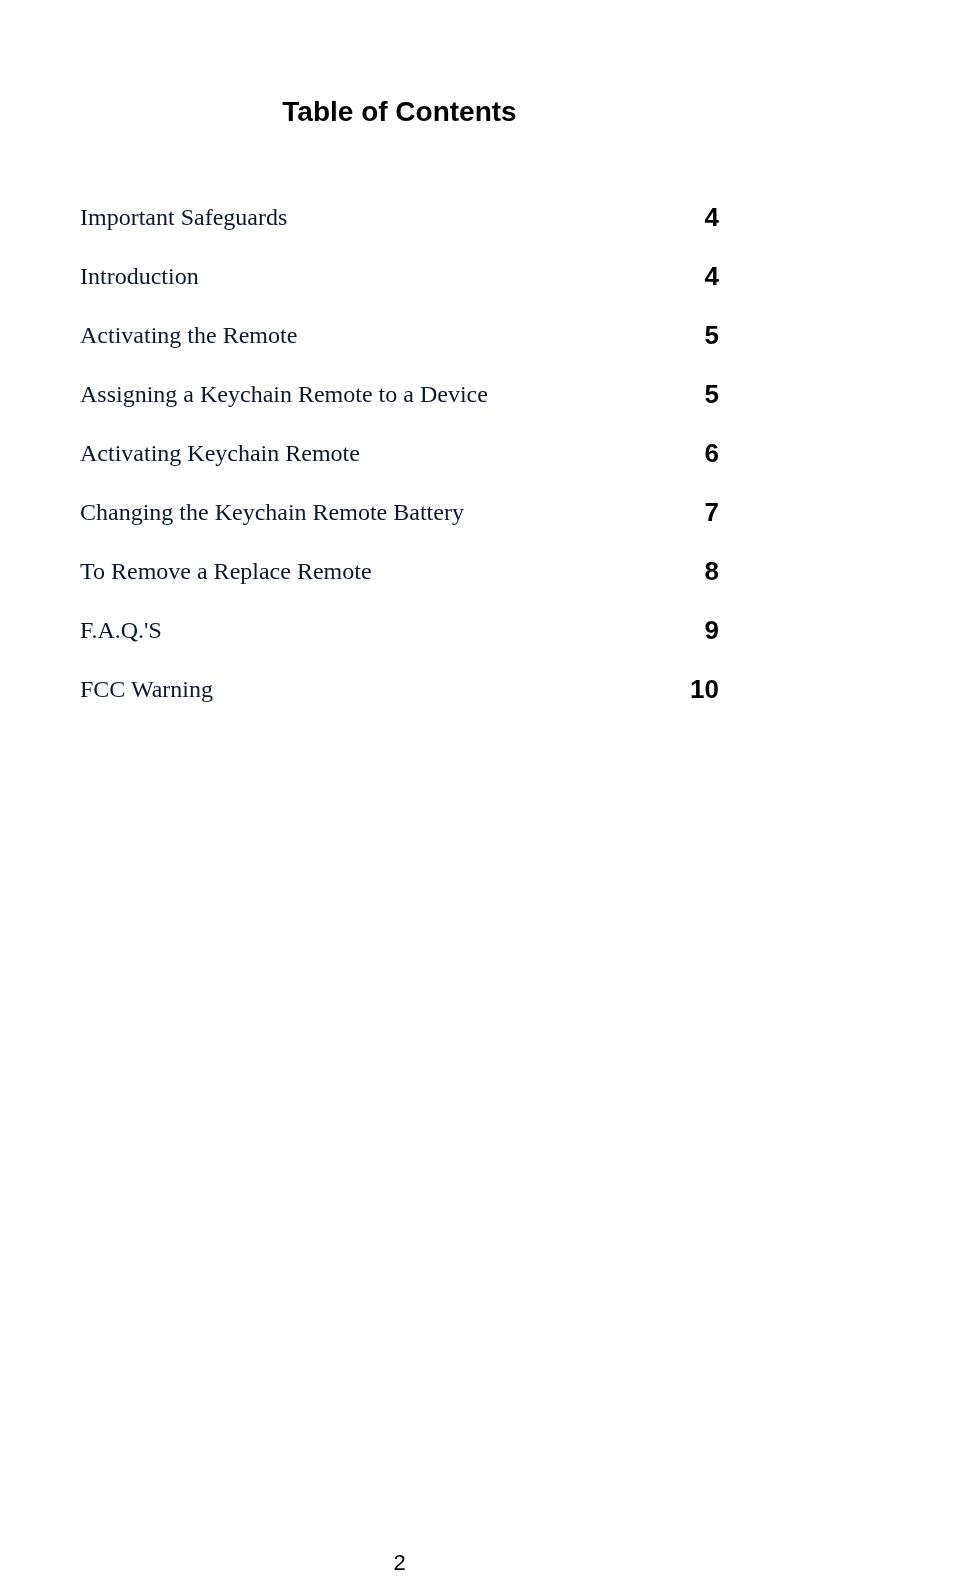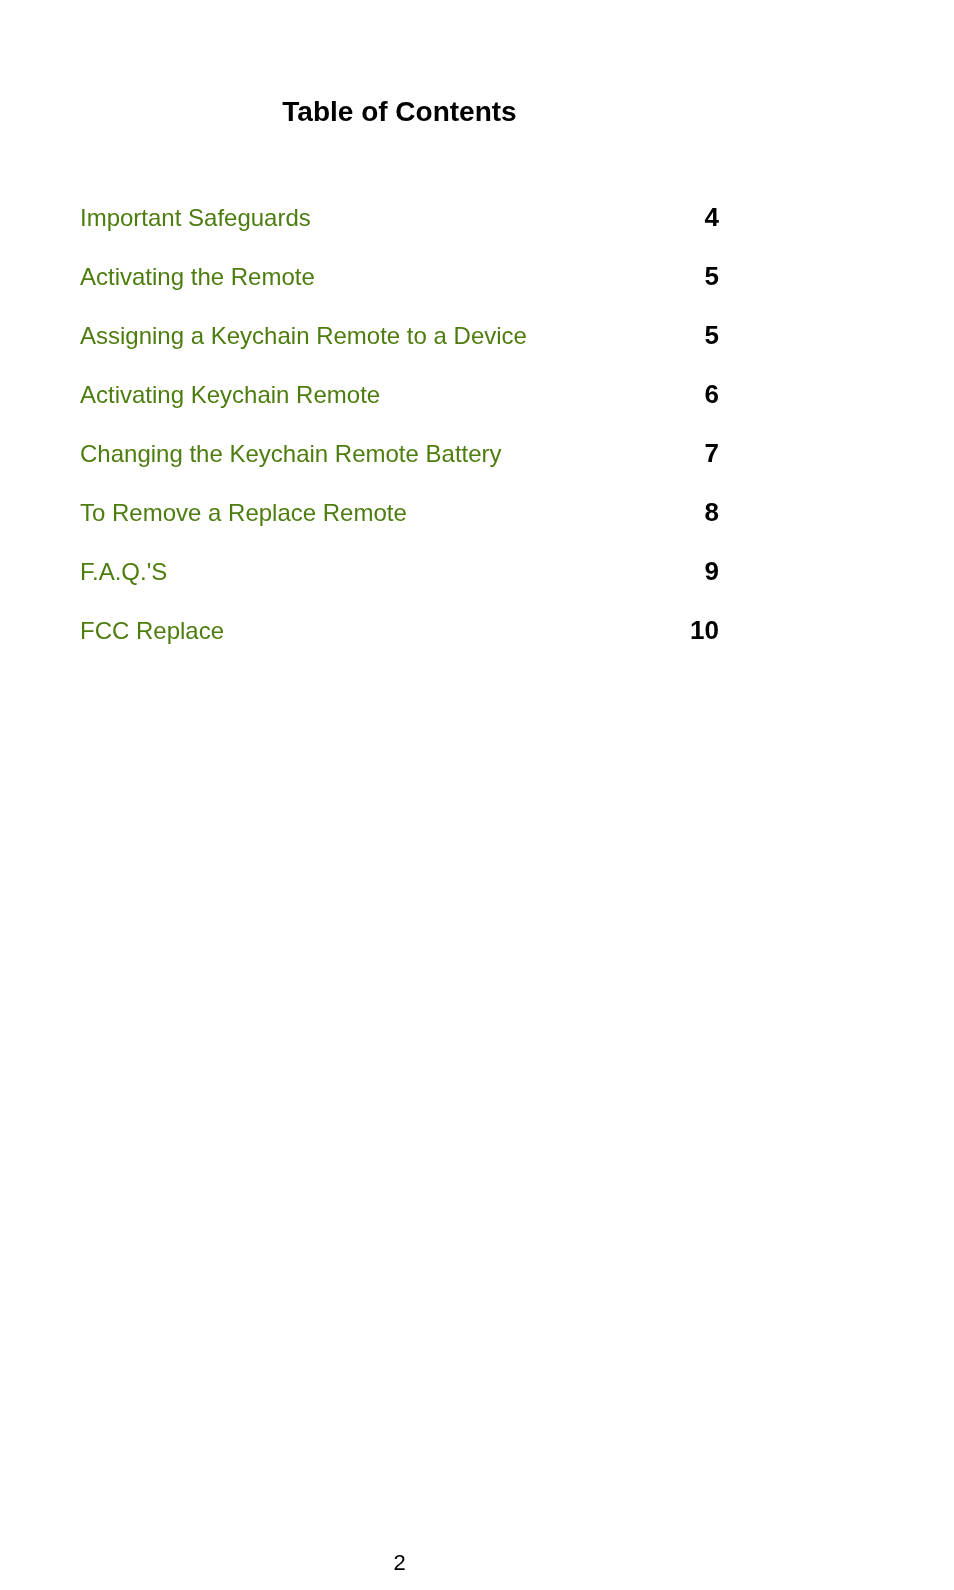--- a/index.html
+++ b/index.html
@@ -39,22 +39,23 @@
     }
 
     .toc-table tr td {
       padding: 14px 0;
       font-size: 24px;
       vertical-align: middle;
     }
 
     .toc-table tr td.toc-label {
       font-weight: 400;
-      color: #4d7c0f;
+      color: #0f172a;
       width: 85%;
+      font-family: Liberation Serif, serif;
     }
 
     .toc-table tr td.toc-page {
       font-weight: 900;
       text-align: right;
       font-size: 26px;
       font-family: 'Arial Black', Arial, sans-serif;
       width: 15%;
     }
 
@@ -75,20 +76,24 @@
 
   <h1 class="page-title">Table of Contents</h1>
 
   <table class="toc-table">
     <tbody id="toc-body">
     <tr>
           <td class="toc-label">Important Safeguards</td>
           <td class="toc-page">4</td>
         </tr>
         <tr>
+          <td class="toc-label">Introduction</td>
+          <td class="toc-page">4</td>
+        </tr>
+        <tr>
           <td class="toc-label">Activating the Remote</td>
           <td class="toc-page">5</td>
         </tr>
         <tr>
           <td class="toc-label">Assigning a Keychain Remote to a Device</td>
           <td class="toc-page">5</td>
         </tr>
         <tr>
           <td class="toc-label">Activating Keychain Remote</td>
           <td class="toc-page">6</td>
@@ -99,21 +104,21 @@
         </tr>
         <tr>
           <td class="toc-label">To Remove a Replace Remote</td>
           <td class="toc-page">8</td>
         </tr>
         <tr>
           <td class="toc-label">F.A.Q.'S</td>
           <td class="toc-page">9</td>
         </tr>
         <tr>
-          <td class="toc-label">FCC Replace</td>
+          <td class="toc-label">FCC Warning</td>
           <td class="toc-page">10</td>
         </tr>
       </tbody>
   </table>
 
   <div class="page-number">2</div>
 
 </div>
 
 </body></html>

